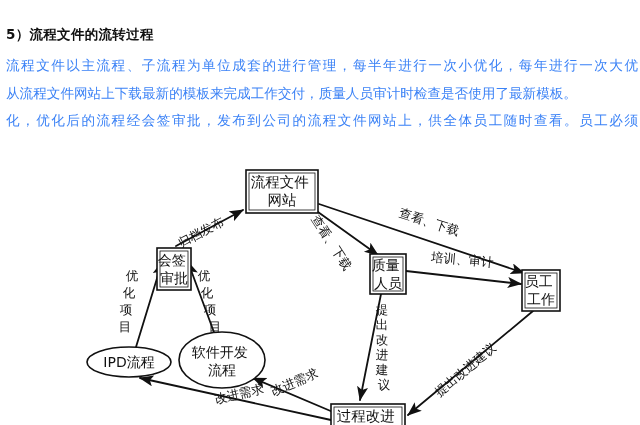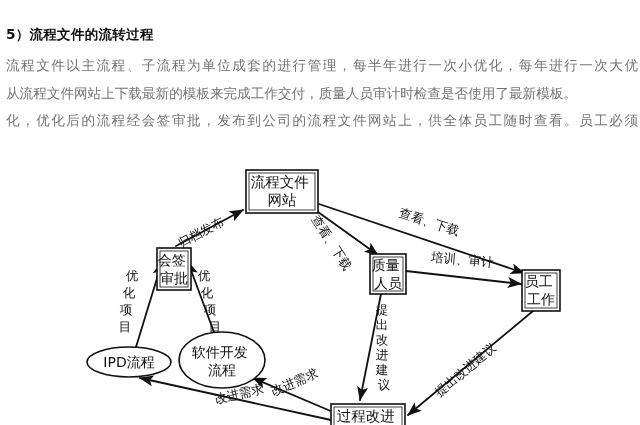--- a/index.html
+++ b/index.html
@@ -34,21 +34,21 @@
     color: #111111;
     white-space: nowrap;
   }
   .para {
     position: absolute;
     left: 6px;
     top: 32px;
     width: 632px;
     font-size: 13.6px;
     line-height: 27.5px;
-    color: #737373;
+    color: #3b82f6;
     text-align: justify;
     text-justify: inter-character;
     white-space: nowrap;
   }
   .para .pline {
     display: block;
     white-space: nowrap;
   }
   .para .pline.stretch {
     text-align: justify;

